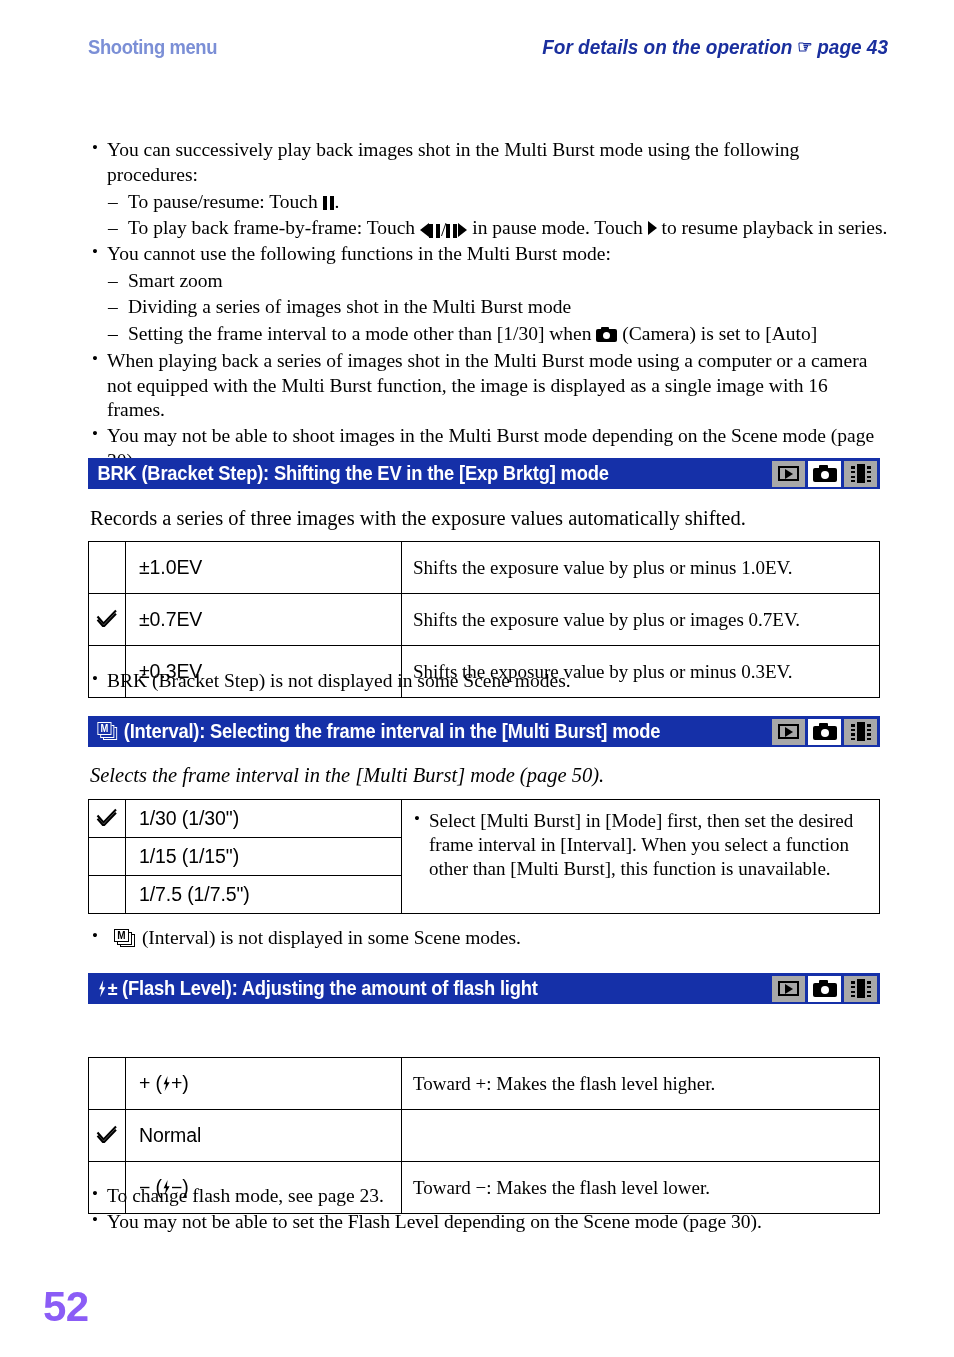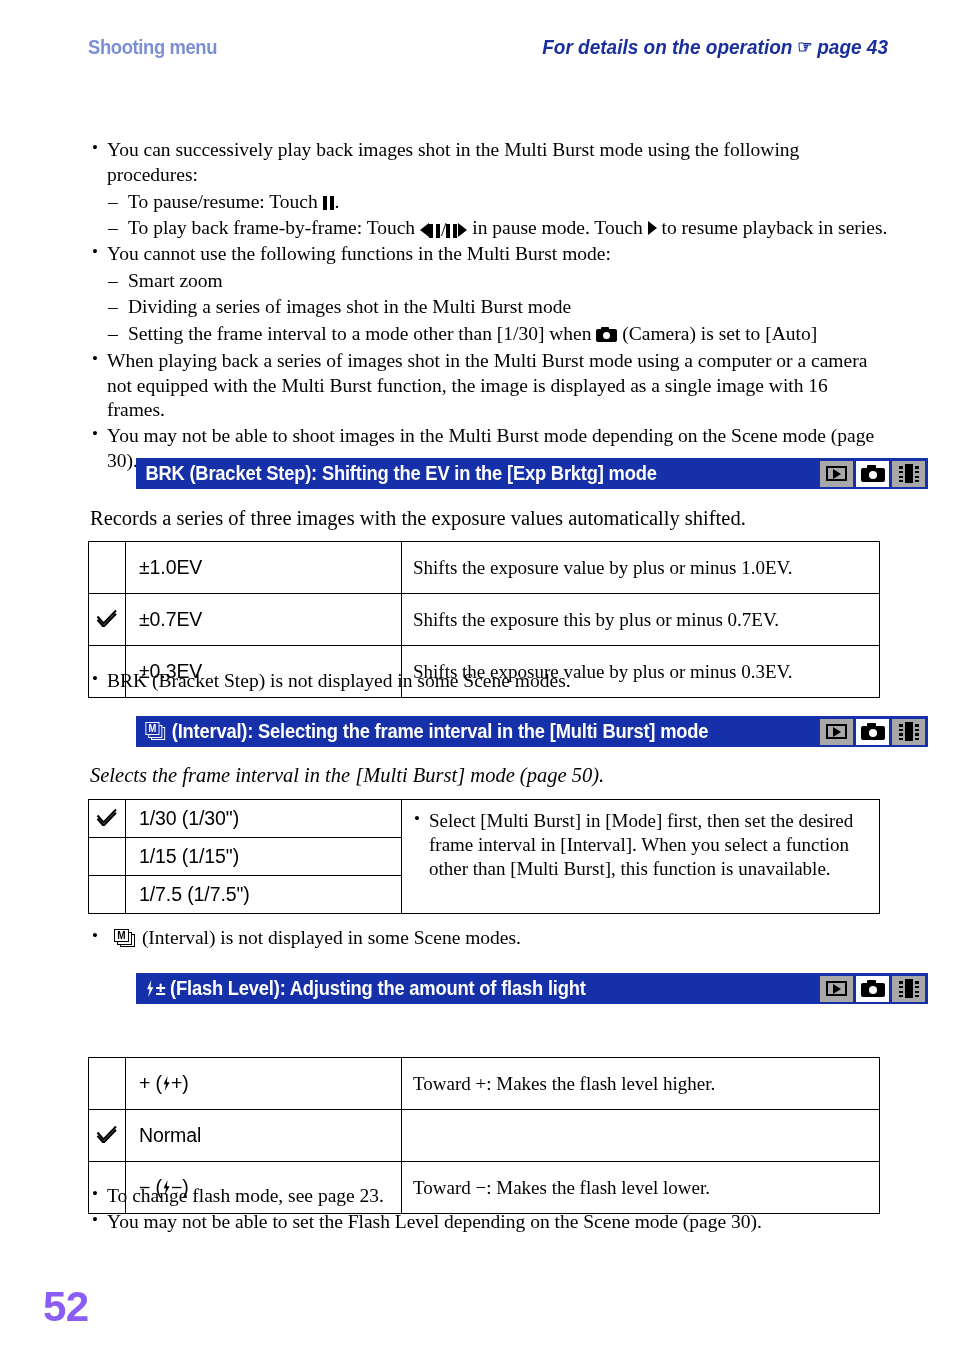--- a/index.html
+++ b/index.html
@@ -208,21 +208,20 @@
 
   
   .secbar {
     position: absolute;
     left: 88px;
     width: 792px;
     height: 31px;
     background: #1530a8;
     display: flex;
     align-items: center;
-    margin-left: 48px;
   }
   .secbar .title {
     flex: 1 1 auto;
     color: #ffffff;
     font-family: "Liberation Sans Narrow", "Liberation Sans", sans-serif;
     font-weight: bold;
     font-size: 19.5px;
     letter-spacing: -0.2px;
     padding-left: 10px;
     white-space: nowrap;
@@ -495,21 +494,21 @@
     <tr class="row-h-a">
       <td class="c-check">
         <span class="chk">
           <svg width="22" height="18" viewBox="0 0 22 18">
                 <path d="M1.5 7.5 L7.5 14.5 L20 1.5" fill="none" stroke="#000" stroke-width="2.1"></path>
                 <path d="M1.5 7.5 L7.5 14.5 L20 1.5" fill="none" stroke="#000" stroke-width="2.1" transform="translate(0,3.2)"></path>
               </svg>
         </span>
       </td>
       <td class="c-opt">±0.7EV</td>
-      <td class="c-desc">Shifts the exposure this by plus or minus 0.7EV.</td>
+      <td class="c-desc">Shifts the exposure value by plus or images 0.7EV.</td>
     </tr>
     <tr class="row-h-a">
       <td class="c-check"></td>
       <td class="c-opt">±0.3EV</td>
       <td class="c-desc">Shifts the exposure value by plus or minus 0.3EV.</td>
     </tr>
   </tbody>
     </table>
 
   <div class="body-block" style="top:669px;">

